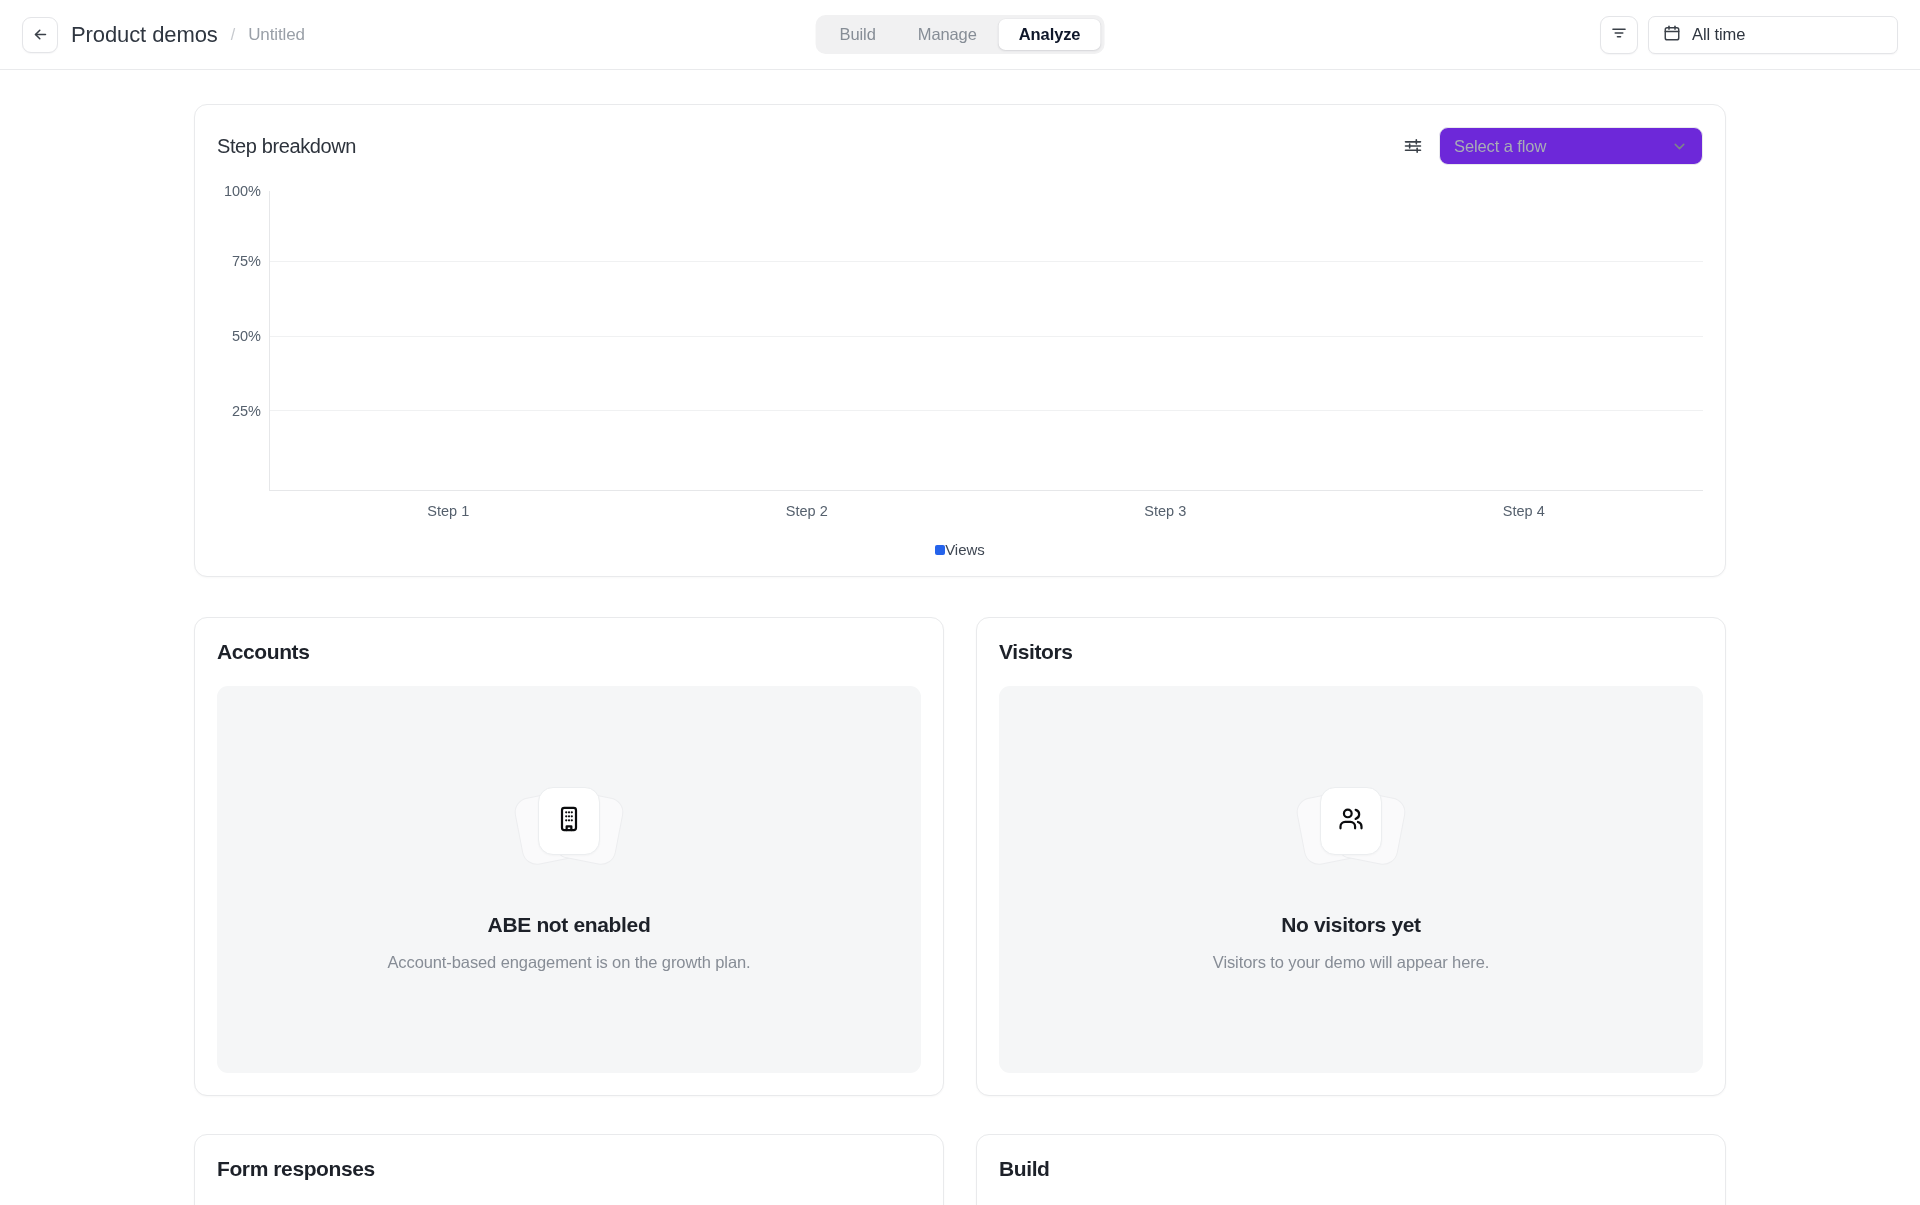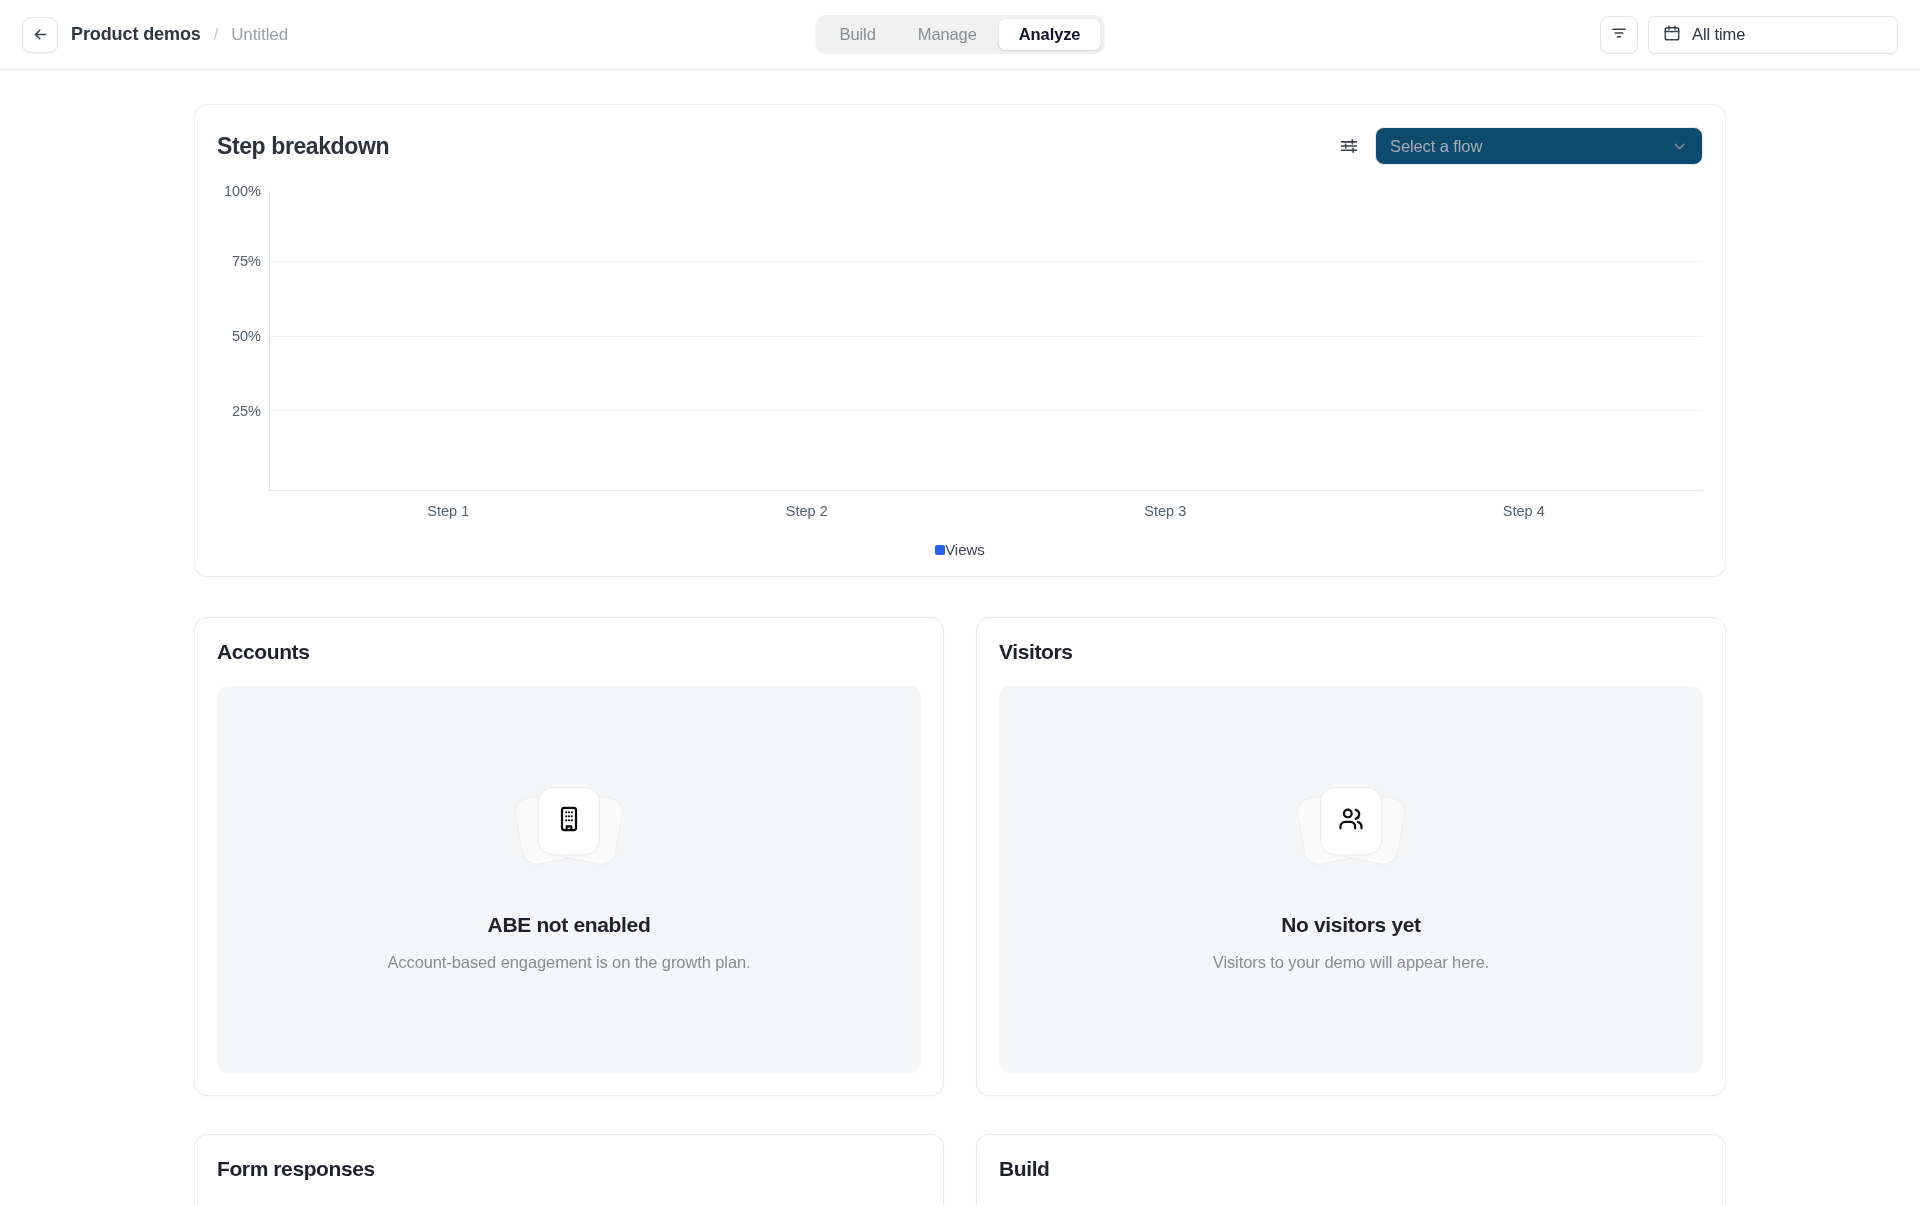--- a/index.html
+++ b/index.html
@@ -37,23 +37,23 @@
     background: #fff;
     display: flex;
     align-items: center;
     justify-content: center;
     cursor: pointer;
     box-shadow: 0 1px 1.5px rgba(16,24,40,0.04);
   }
   .back-btn svg { display: block; }
 
   .crumb-root {
-    font-size: 18px;
+    font-size: 22px;
     color: #2f3640;
-    font-weight: 700;
+    font-weight: 400;
     letter-spacing: -0.1px;
     cursor: pointer;
   }
   .crumb-sep { font-size: 16px; color: #c6c9ce; }
   .crumb-current {
     font-size: 17px;
     color: #9aa0a8;
     letter-spacing: -0.1px;
     cursor: pointer;
   }
@@ -133,38 +133,38 @@
   }
 
   
   .chart-card { padding: 22px 22px 18px 22px; }
   .chart-head {
     display: flex;
     align-items: center;
     margin-bottom: 6px;
   }
   .chart-title {
-    font-size: 23px;
-    font-weight: 700;
+    font-size: 20px;
+    font-weight: 400;
     color: #2d333c;
     letter-spacing: -0.4px;
   }
   .chart-head-right {
     margin-left: auto;
     display: flex;
     align-items: center;
     gap: 16px;
   }
   .tune-icon { cursor: pointer; display: flex; }
   .flow-select {
-    width: 328px;
+    width: 264px;
     height: 38px;
     border: 1px solid #e9eaec;
     border-radius: 9px;
-    background: #0c4a6e;
+    background: #6d28d9;
     display: flex;
     align-items: center;
     padding: 0 14px;
     cursor: pointer;
   }
   .flow-select .ph {
     font-size: 16.5px;
     color: #a8adb5;
     letter-spacing: -0.1px;
   }

